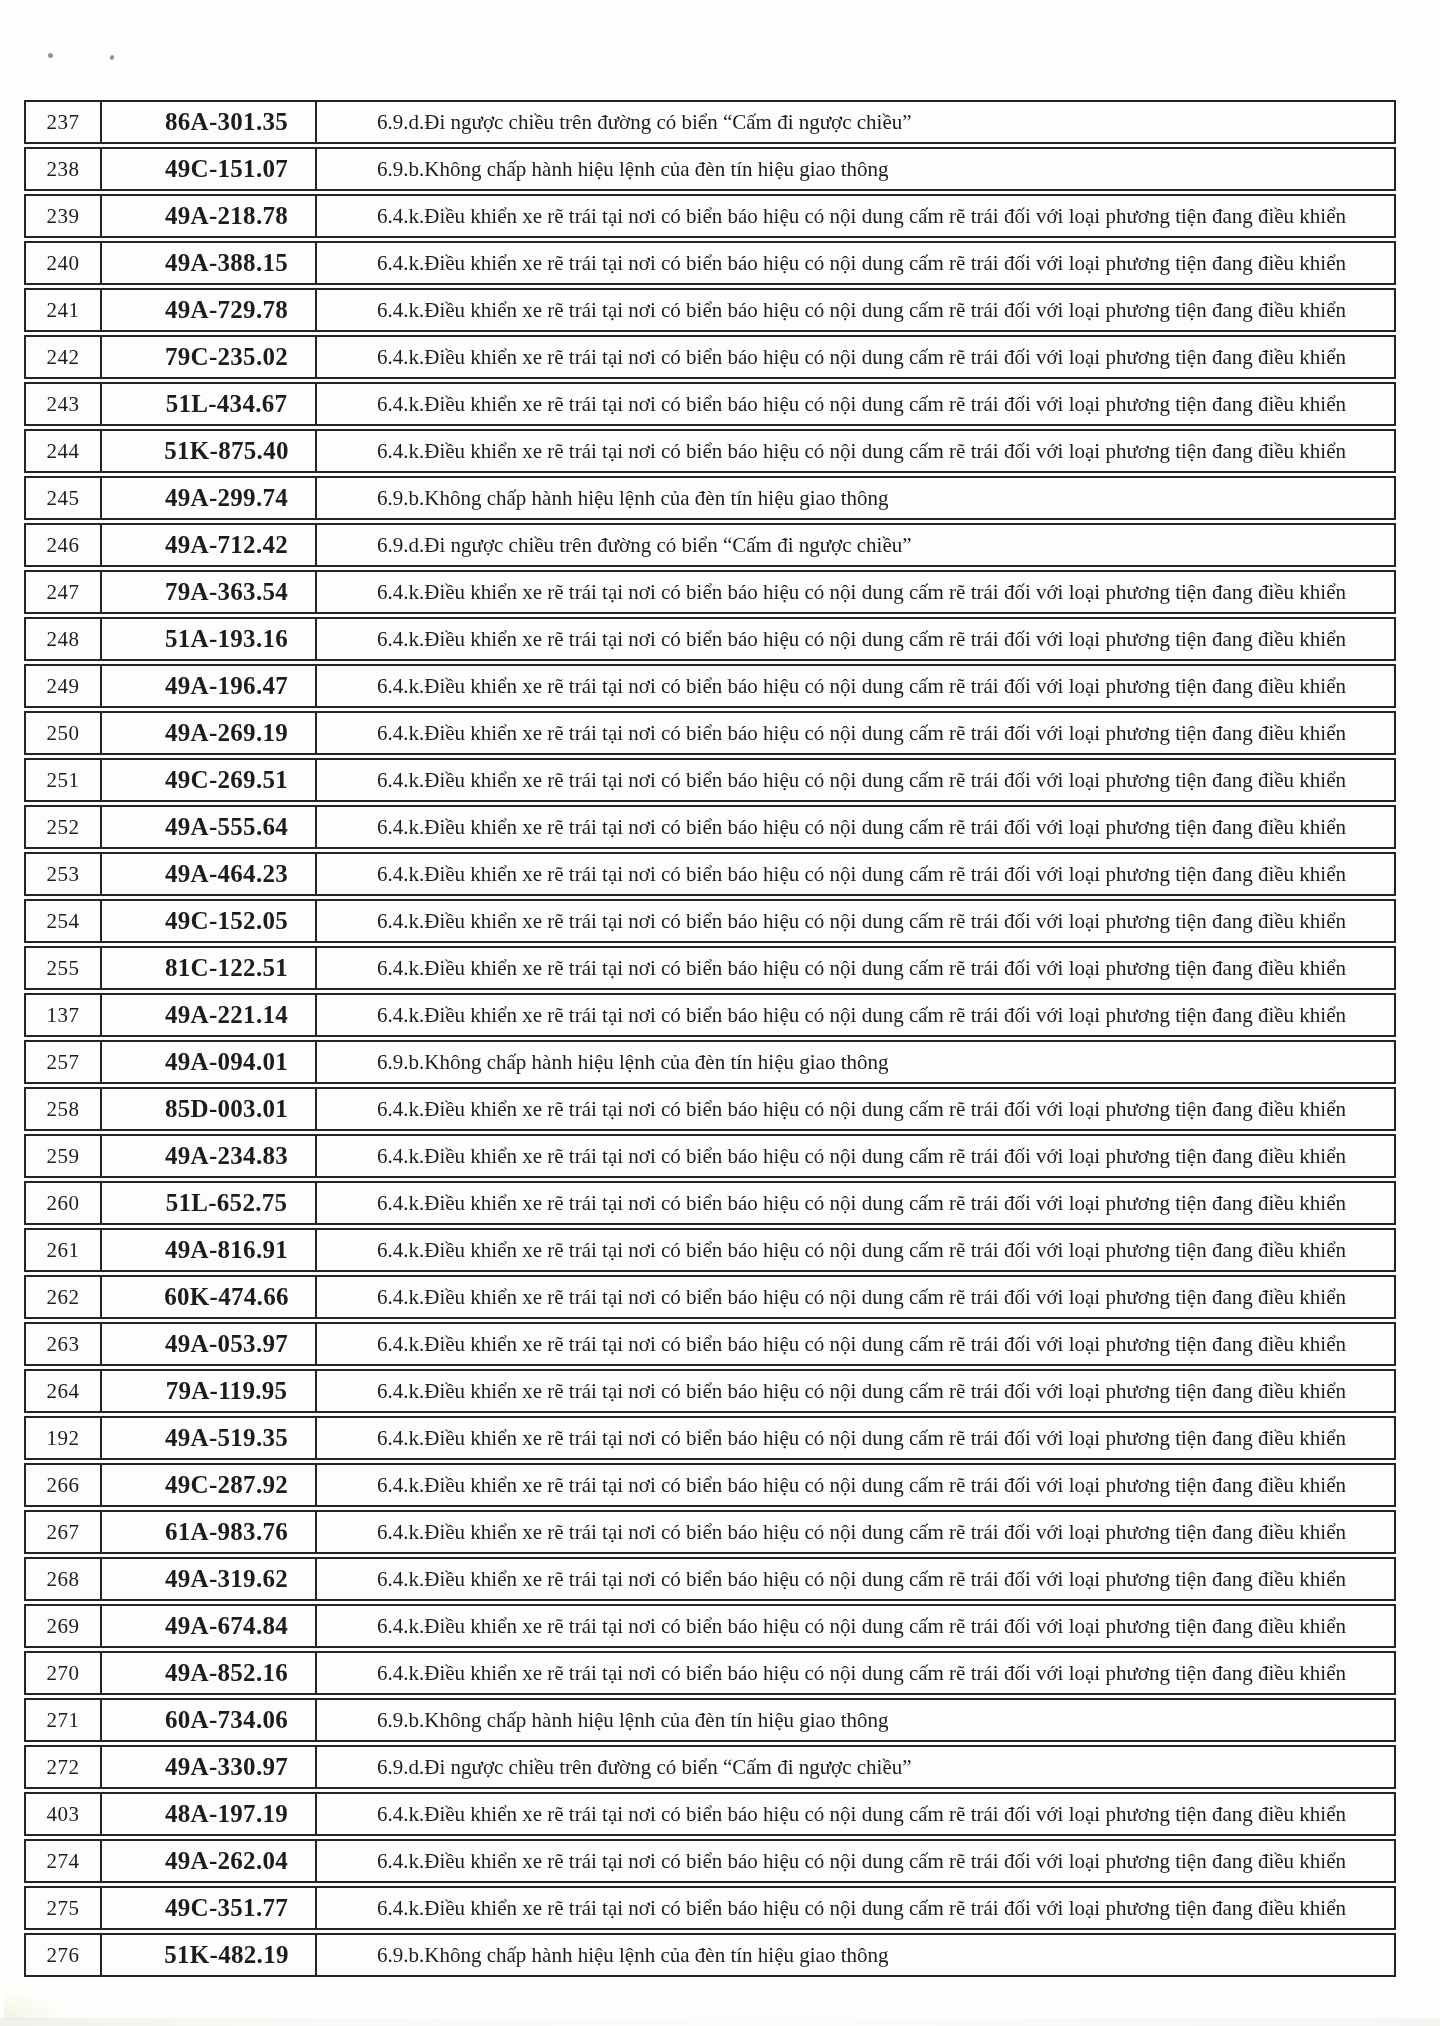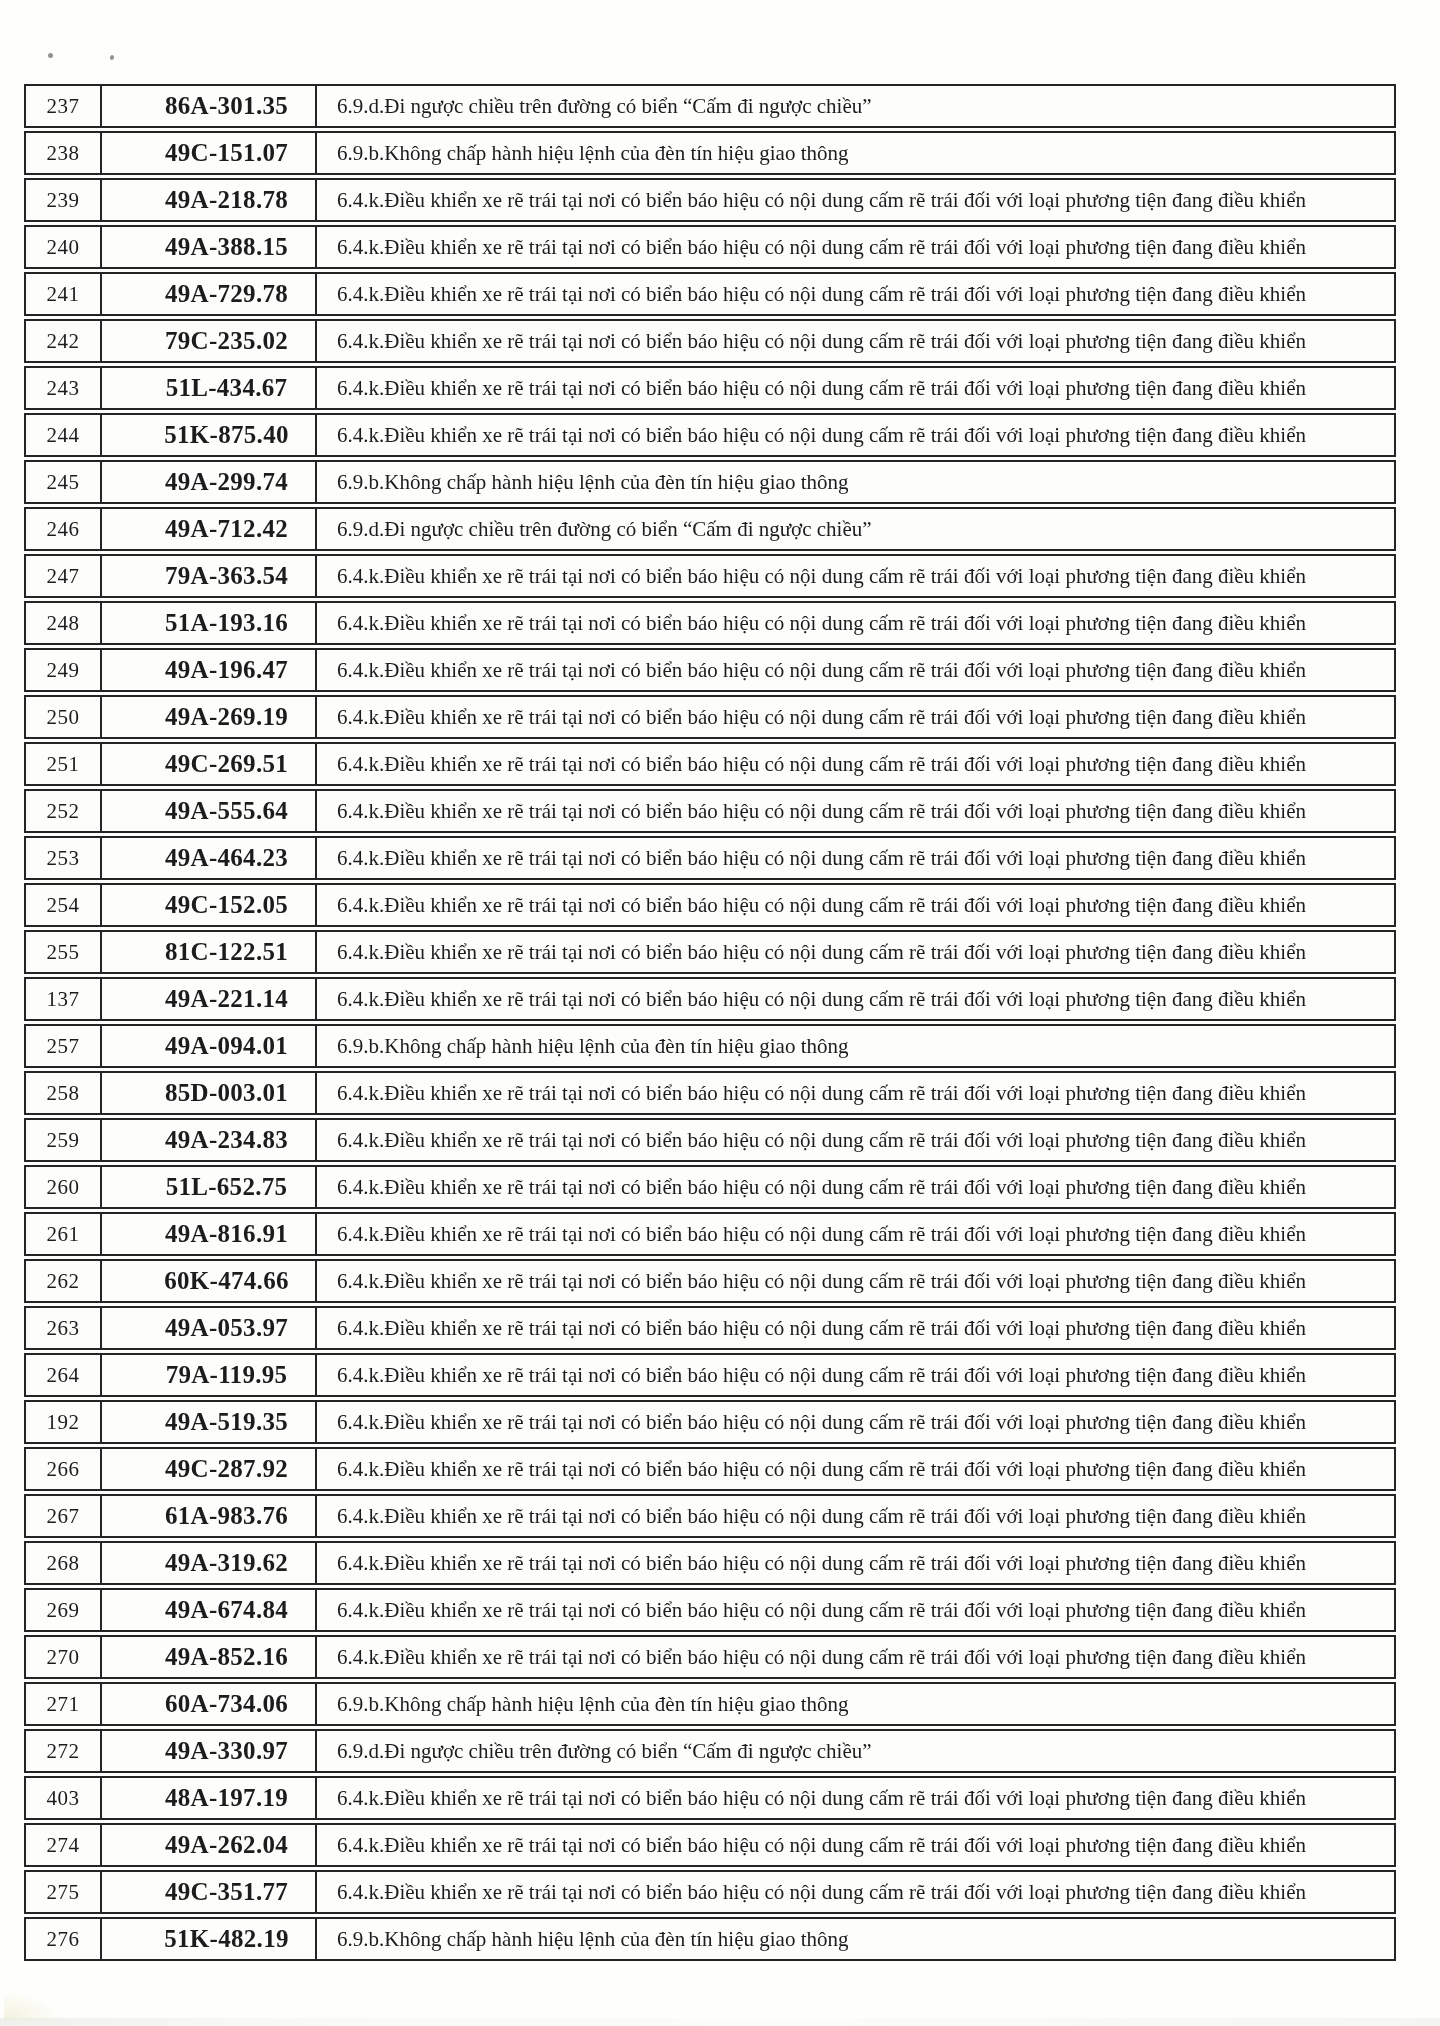--- a/index.html
+++ b/index.html
@@ -37,21 +37,21 @@
   .corner-smudge {
     position: absolute;
     left: 4px; bottom: 6px;
     width: 60px; height: 30px;
     background: radial-gradient(ellipse at left bottom, rgba(230,228,180,.45), rgba(255,255,255,0) 70%);
   }
   
   .table {
     position: absolute;
     left: 24px;
-    top: 84px;
+    top: 100px;
     width: 1372px;
   }
   .row {
     display: flex;
     box-sizing: border-box;
     border: 2px solid #242424;
     margin-bottom: 3px;
     height: 44px;
     background: #fdfdfc;
     align-items: stretch;
@@ -74,22 +74,23 @@
     width: 179px;
     border-right: 2px solid #242424;
     justify-content: center;
     font-size: 25px;
     font-weight: bold;
     letter-spacing: .3px;
     margin-left: 36px;
   }
   .cell-violation {
     flex: 1;
-    padding-left: 20px;
+    padding-left: 12px;
     font-size: 21px;
+    margin-left: 48px;
   }
 </style>
 </head>
 <body>
 
 <div class="page">
   <span class="dot a"></span>
   <span class="dot b"></span>
 
   <div class="table">

